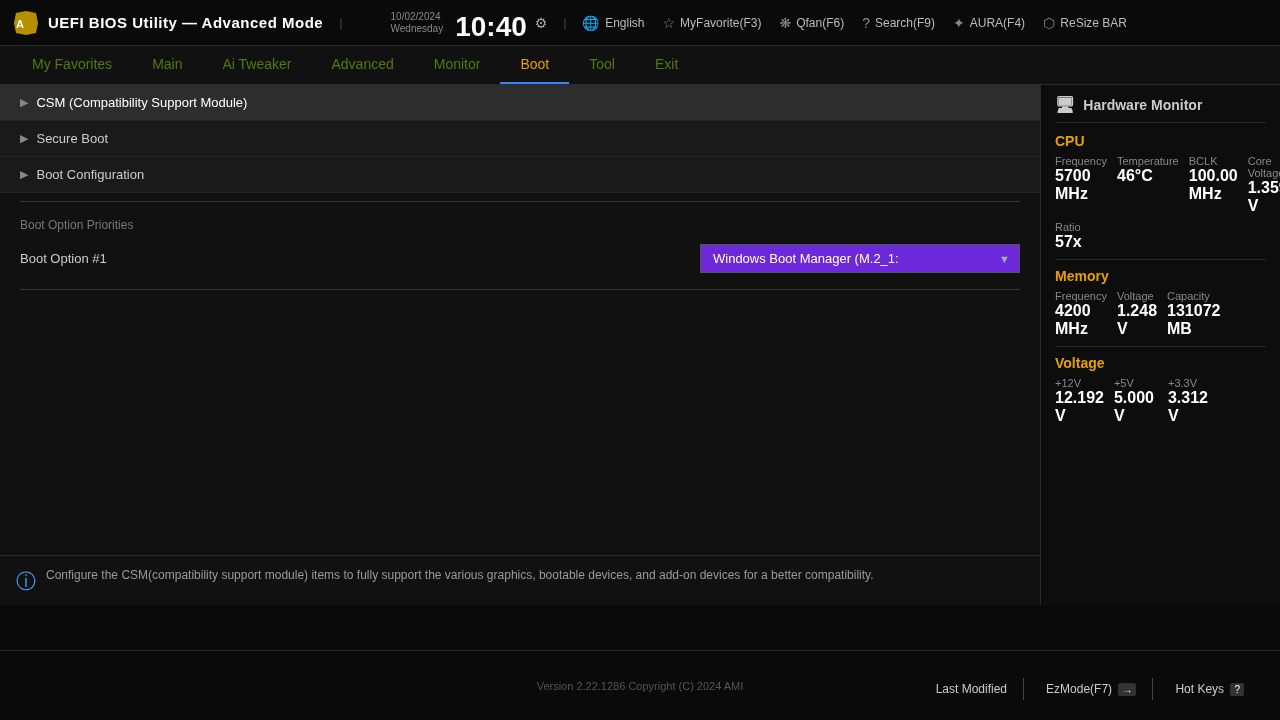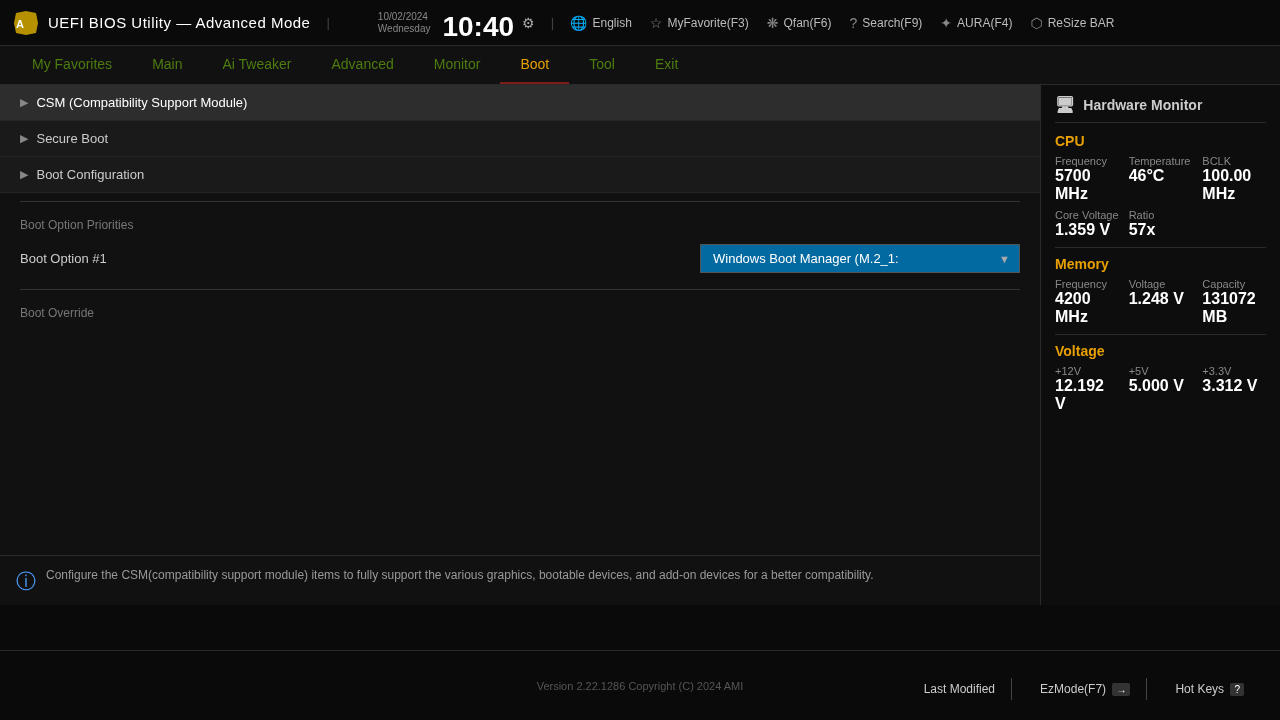--- a/index.html
+++ b/index.html
@@ -31,21 +31,21 @@
       align-items: center;
       gap: 8px;
     }
     .logo-icon {
       width: 28px;
       height: 28px;
     }
     .title-text {
       color: #ffffff;
       font-size: 15px;
-      font-weight: normal;
+      font-weight: bold;
       letter-spacing: 0.5px;
     }
     .datetime-area {
       display: flex;
       align-items: center;
       gap: 4px;
       margin-left: 0;
     }
     .date-text {
       color: #888;
@@ -97,21 +97,21 @@
     .nav-item {
       padding: 10px 20px;
       color: #4d7c0f;
       font-size: 14px;
       cursor: pointer;
       border-bottom: 2px solid transparent;
       transition: color 0.2s;
     }
     .nav-item.active {
       color: #e8a000;
-      border-bottom: 2px solid #7f1d1d;
+      border-bottom: 2px solid #3b82f6;
     }
 
     
     .main-layout {
       display: flex;
       height: calc(720px - 110px - 70px);
     }
 
     
     .content-area {
@@ -156,21 +156,21 @@
       display: flex;
       align-items: center;
       justify-content: space-between;
       padding: 8px 20px;
     }
     .boot-option-label {
       color: #cccccc;
       font-size: 13px;
     }
     .boot-option-select {
-      background: #0369a1;
+      background: #6d28d9;
       border: 1px solid #555;
       color: #ffffff;
       padding: 6px 30px 6px 12px;
       font-size: 13px;
       min-width: 320px;
       appearance: none;
       -webkit-appearance: none;
       cursor: pointer;
       position: relative;
       outline: none;
@@ -229,21 +229,21 @@
       margin-bottom: 10px;
     }
     .hw-section-title {
       color: #e8a000;
       font-size: 14px;
       font-weight: bold;
       margin: 8px 0 6px 0;
     }
     .hw-grid {
       display: grid;
-      grid-template-columns: 1fr 1fr 1fr;
+      grid-template-columns: 1fr 1fr 1fr 1fr;
       gap: 6px 10px;
       margin-bottom: 8px;
     }
     .hw-label {
       color: #888;
       font-size: 11px;
     }
     .hw-value {
       color: #ffffff;
       font-size: 16px;
@@ -270,21 +270,21 @@
       flex-direction: column;
       gap: 4px;
     }
     .footer-version {
       color: #555;
       font-size: 11px;
     }
     .footer-buttons {
       display: flex;
       align-items: center;
-      gap: 12px;
+      gap: 6px;
       position: absolute;
       right: 20px;
       bottom: 20px;
     }
     .footer-btn {
       color: #cccccc;
       font-size: 12px;
       padding: 4px 16px;
       border-right: 1px solid #444;
       cursor: pointer;
@@ -388,21 +388,20 @@
       <span class="boot-option-label">Boot Option #1</span>
       <div class="select-wrapper">
         <select class="boot-option-select">
           <option>Windows Boot Manager (M.2_1:          </option>
         </select>
       </div>
     </div>
 
     <hr class="section-divider">
 
-    <div class="section-label">Boot Override</div>
 
     <div style="position:absolute;bottom:0;left:0;right:0;background:#111;border-top:1px solid #2a2a2a;padding:10px 16px;display:flex;align-items:flex-start;gap:10px;">
       <span class="info-icon" style="color:#4a9eff;font-size:20px;flex-shrink:0;">ⓘ</span>
       <span class="info-text">Configure the CSM(compatibility support module) items to fully support the various graphics, bootable devices, and add-on devices for a better compatibility.</span>
     </div>
 
   </div>
 
   <div class="hw-panel">
     <div class="hw-panel-title">

